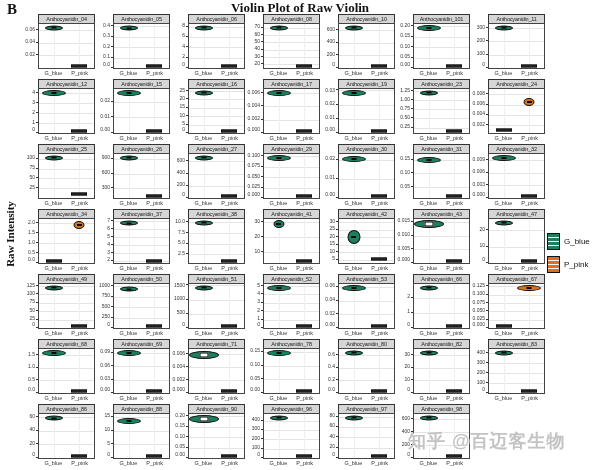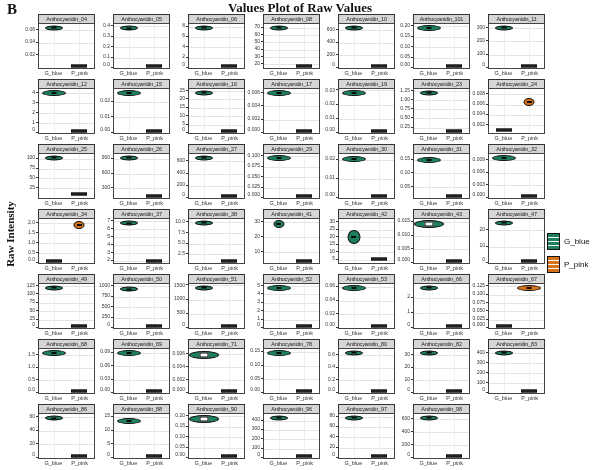--- a/index.html
+++ b/index.html
@@ -39,21 +39,21 @@
   .leg-key{width:13px;height:17px;border:1px solid #101010;box-sizing:border-box;margin-right:4px;}
   .leg-label{font-size:8px;color:#111;}
   #watermark{position:absolute;left:408px;top:429px;font-size:18px;font-weight:bold;
        color:#c3c3c3;letter-spacing:1px;text-shadow:1px 1px 0 #ffffff;z-index:9;white-space:nowrap;}
 </style>
 </head>
 <body>
 
 <div id="fig">
   <div class="fig-label">B</div>
-  <div class="fig-title">Values Plot of Raw Values</div>
+  <div class="fig-title">Violin Plot of Raw Violin</div>
   <div class="y-axis-title">Raw Intensity</div>
 
   <div id="grid">
   <div class="cell">
     <div class="strip">Anthocyanidin_04</div>
     <div class="pbody">
       <div class="ygutter">
             <div class="yt" style="top: 28.9286px;">0.02</div>
             <div class="tk" style="top: 31.4286px;"></div>
             <div class="yt" style="top: 16.3571px;">0.04</div>
@@ -1645,13 +1645,14 @@
     <div class="leg-item">
       <div class="leg-key" id="legkey0" style="background: repeating-linear-gradient(rgb(30, 127, 95) 0px, rgb(30, 127, 95) 3px, rgb(244, 244, 244) 3px, rgb(244, 244, 244) 4px);"></div>
       <div class="leg-label">G_blue</div>
     </div>
     <div class="leg-item">
       <div class="leg-key" id="legkey1" style="background: repeating-linear-gradient(rgb(217, 115, 26) 0px, rgb(217, 115, 26) 3px, rgb(244, 244, 244) 3px, rgb(244, 244, 244) 4px);"></div>
       <div class="leg-label">P_pink</div>
     </div>
   </div>
 
+  <div id="watermark">知乎 @百迈客生物</div>
 </div>
 
 </body></html>

